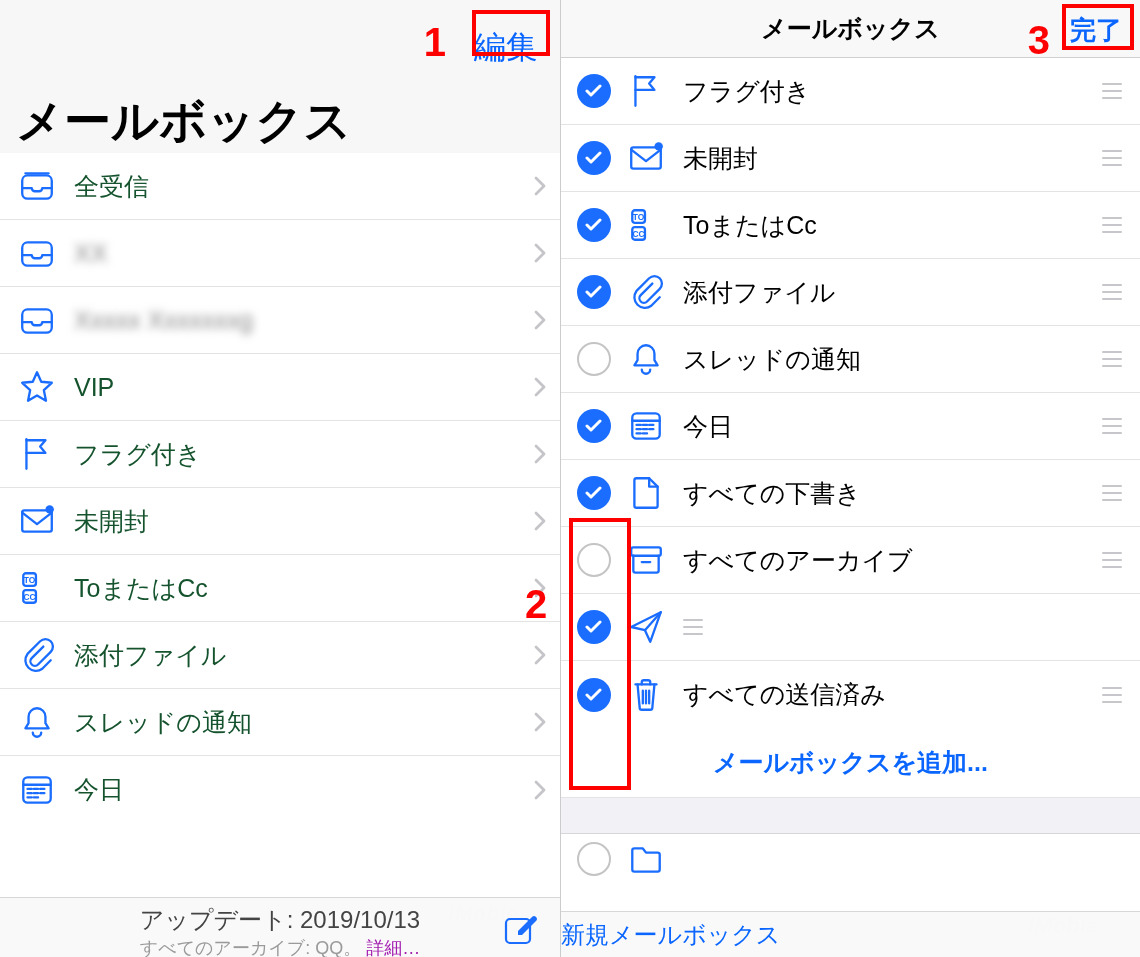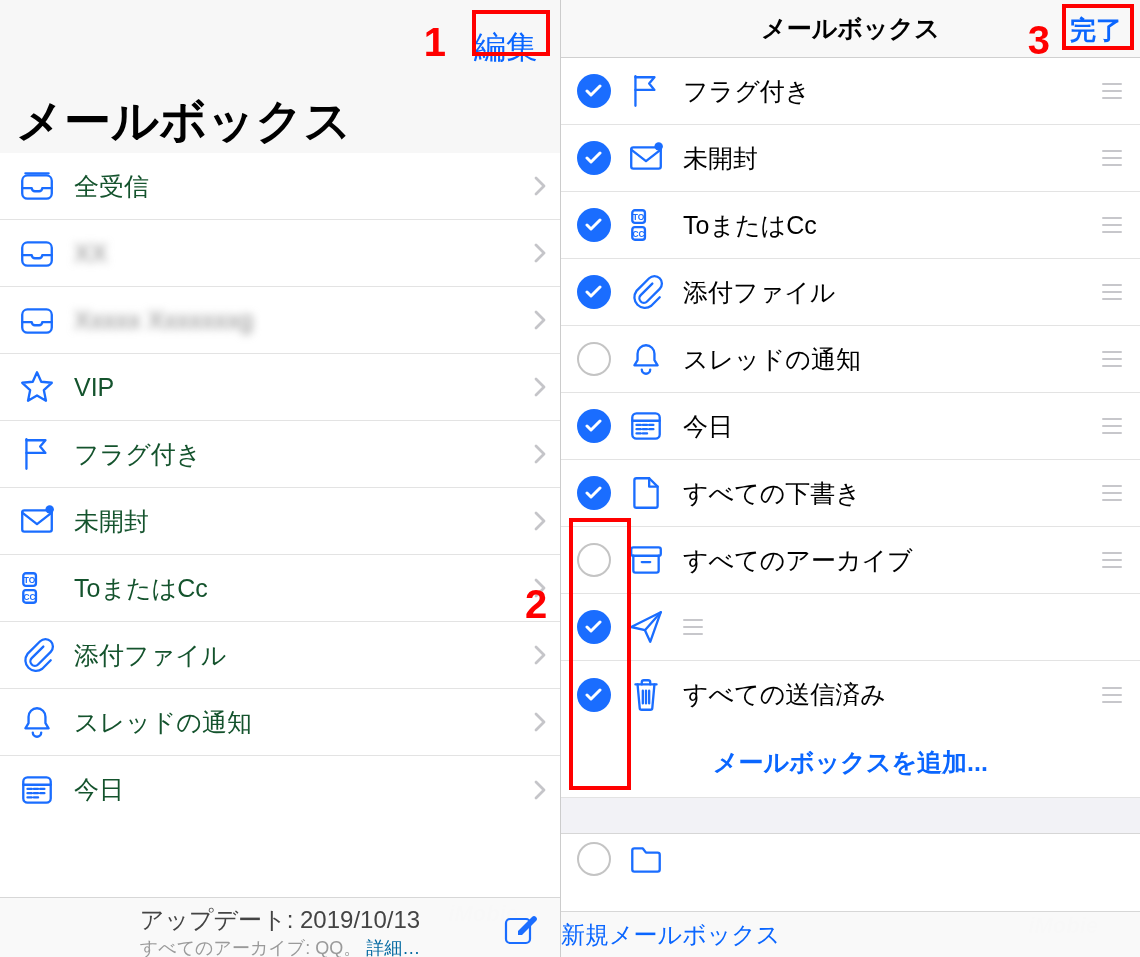--- a/index.html
+++ b/index.html
@@ -20,21 +20,21 @@
     .row { display: flex; align-items: center; height: 67px; padding: 0 14px 0 18px; border-bottom: 1px solid #e3e3e3; }
     .row:last-child { border-bottom: none; }
     .row-icon { width: 38px; height: 38px; display: flex; align-items: center; justify-content: center; flex-shrink: 0; margin-right: 18px; }
     .row-label { font-size: 25px; color: #14532d; flex: 1; }
     .row-label.blurred { filter: blur(4px); color: #888; }
     .chev { color: #c5c5c9; }
     .chev svg { width: 12px; height: 20px; }
     .left-footer { position: absolute; left: 0; right: 0; bottom: 0; height: 60px; border-top: 1px solid #d7d7d7; background: rgba(249,249,249,0.95); text-align: center; padding-top: 6px; }
     .upd { font-size: 24px; color: #444; }
     .acct { font-size: 18px; color: #9a9a9a; }
-    .acct .link { color: #0369a1; margin-top: 40px; }
+    .acct .link { color: #a21caf; margin-top: 40px; }
     .compose-icon { position: absolute; right: 22px; bottom: 10px; width: 36px; height: 36px; }
     .watermark { position: absolute; right: 42px; bottom: 30px; font-size: 22px; font-style: italic; font-weight: 700; color: #d8d8d8; opacity: 0.7; }
 
     
     .right-header { background: #f8f8f8; height: 58px; border-bottom: 1px solid #d0d0d0; display: flex; align-items: center; justify-content: center; position: relative; }
     .header-title { font-size: 25px; font-weight: 700; color: #000; }
     .done-btn { position: absolute; right: 16px; top: 13px; color: #0a66ff; font-size: 26px; font-weight: 700; padding: 0 2px; }
     .done-box { position: absolute; top: 4px; right: 6px; width: 72px; height: 46px; border: 4px solid #ff0000; }
     .annot-3 { top: 18px; right: 90px; }
     .edit-list { background: #fff; }

